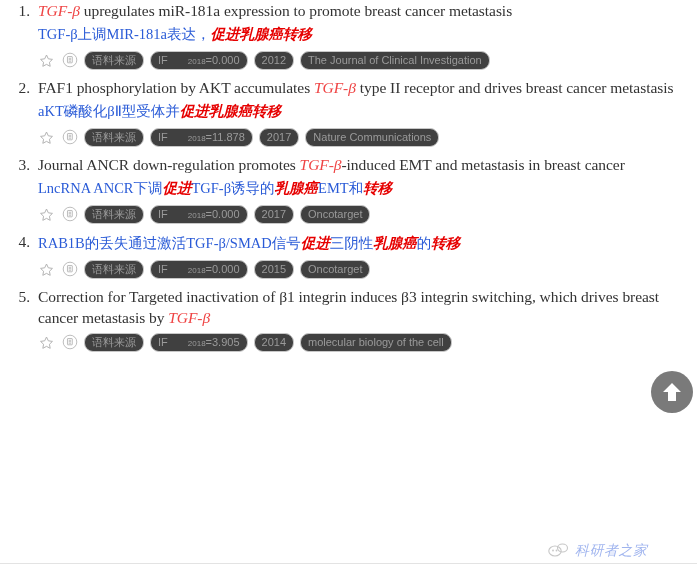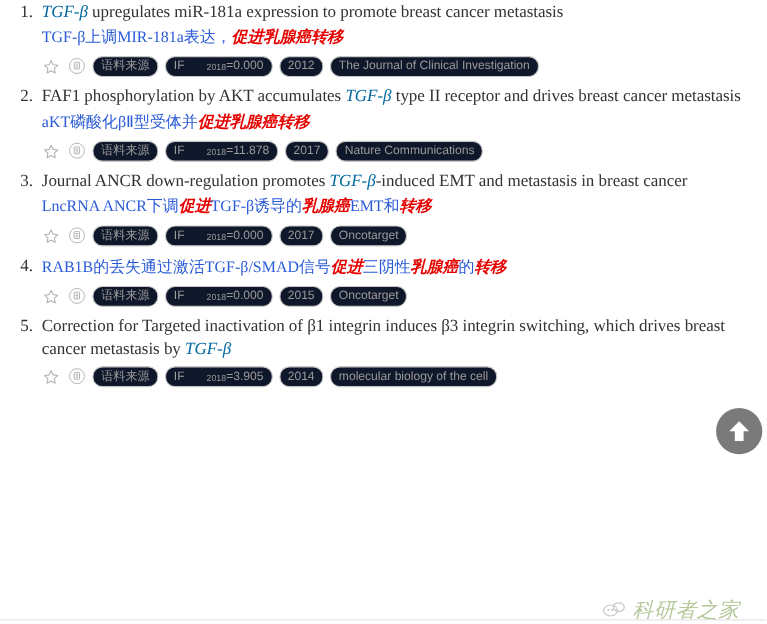--- a/index.html
+++ b/index.html
@@ -42,21 +42,21 @@
   }
 
   .title-en {
     font-family: "Liberation Serif", serif;
     font-size: 15.5px;
     color: #333333;
     line-height: 21px;
     letter-spacing: -0.05px;
   }
   .title-en .hl {
-    color: #0369a1;
+    color: #ef4444;
     font-style: italic;
     font-family: "Liberation Serif", serif;
   }
 
   .title-cn {
     font-family: Liberation Serif, serif;
     font-size: 14.5px;
     color: #2a5bd7;
     line-height: 24px;
     margin-top: 1px;
@@ -92,21 +92,21 @@
     justify-content: center;
     height: 17px;
     padding: 0 7px;
     border: 1px solid #c8c8c8;
     border-radius: 9px;
     font-family: "Liberation Sans", sans-serif;
     font-size: 11px;
     color: #9a9a9a;
     white-space: nowrap;
     line-height: 1;
-    background: #0f172a;
+    background: #404040;
   }
   .tag sub {
     font-size: 8px;
     vertical-align: baseline;
     position: relative;
     top: 2px;
     margin-left: 20px;
   }
 
   .scroll-top {
@@ -126,22 +126,22 @@
     position: absolute;
     left: 548px;
     top: 542px;
     display: flex;
     align-items: center;
     gap: 5px;
     opacity: 0.42;
   }
   .watermark-text {
     font-family: "Liberation Serif", serif;
-    font-size: 19px;
-    color: #4d7c0f;
+    font-size: 14px;
+    color: #1d4ed8;
     font-style: italic;
     letter-spacing: 0.5px;
   }
 
   .bottom-rule {
     position: absolute;
     left: 0;
     top: 563px;
     width: 697px;
     height: 1px;

